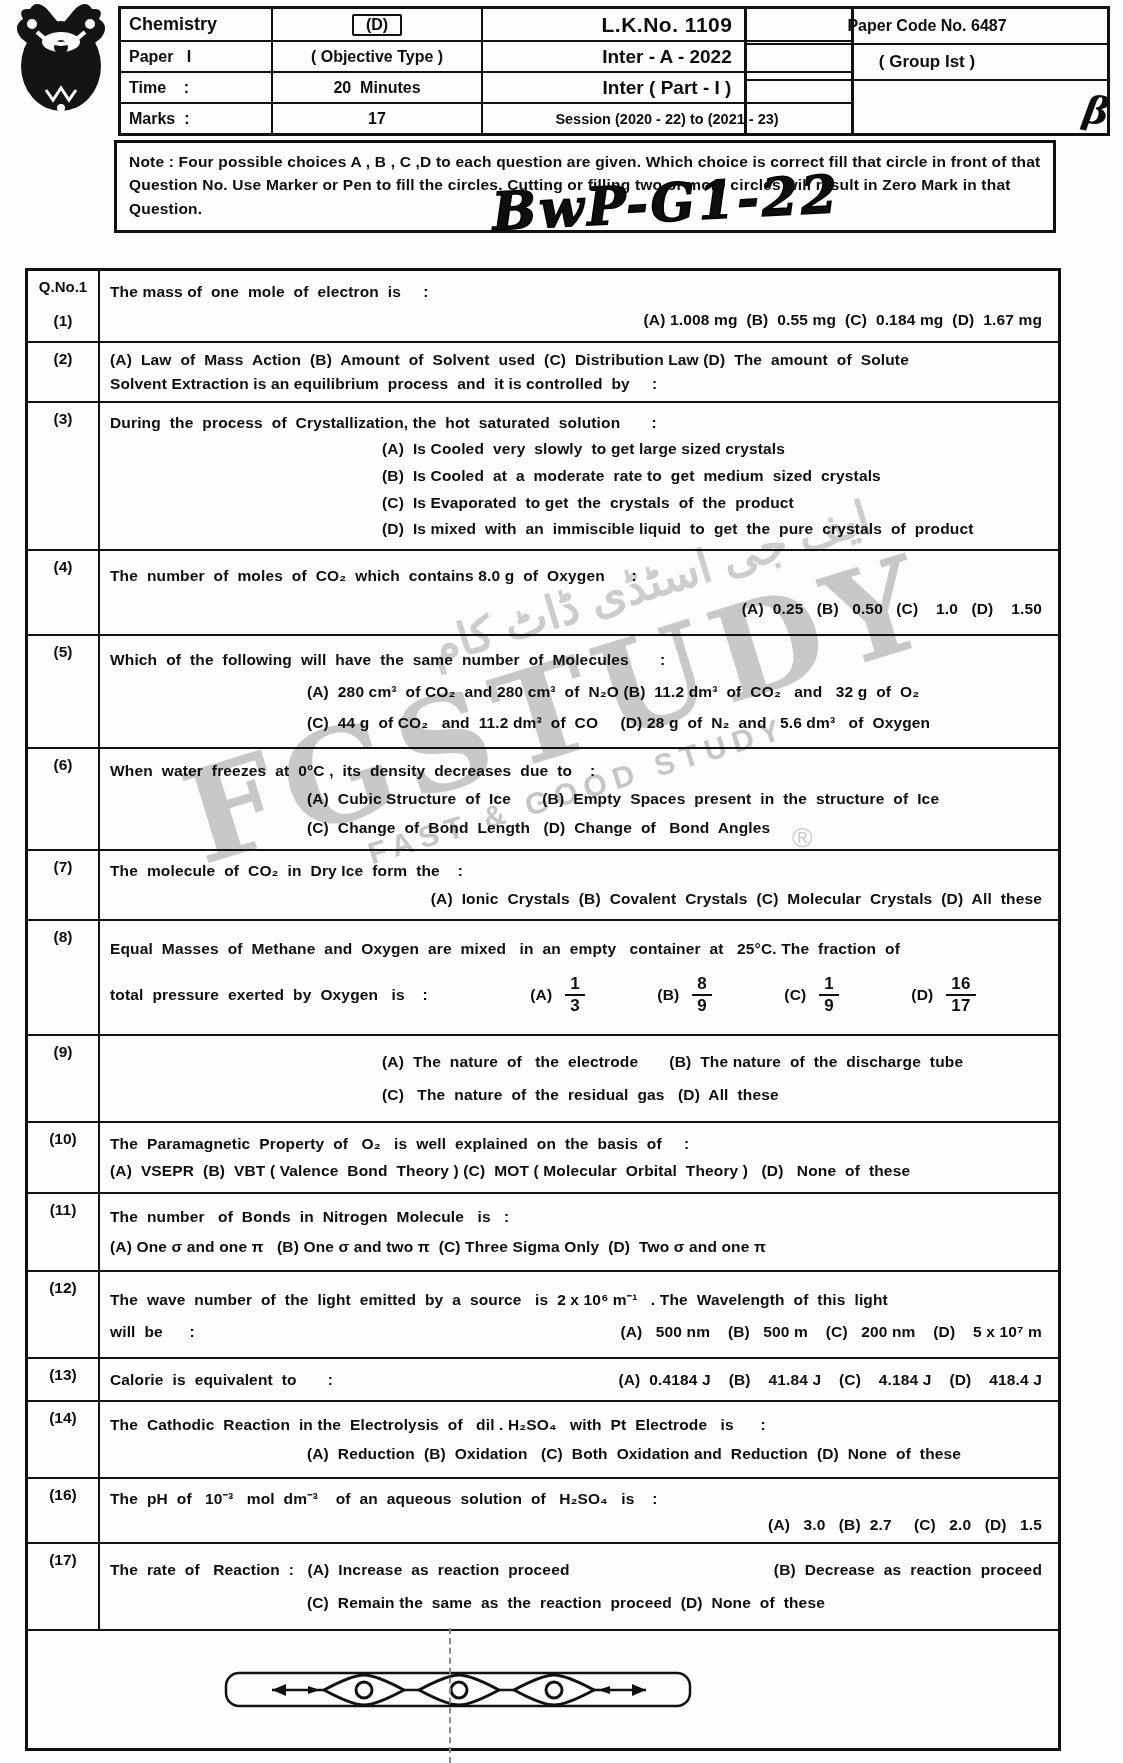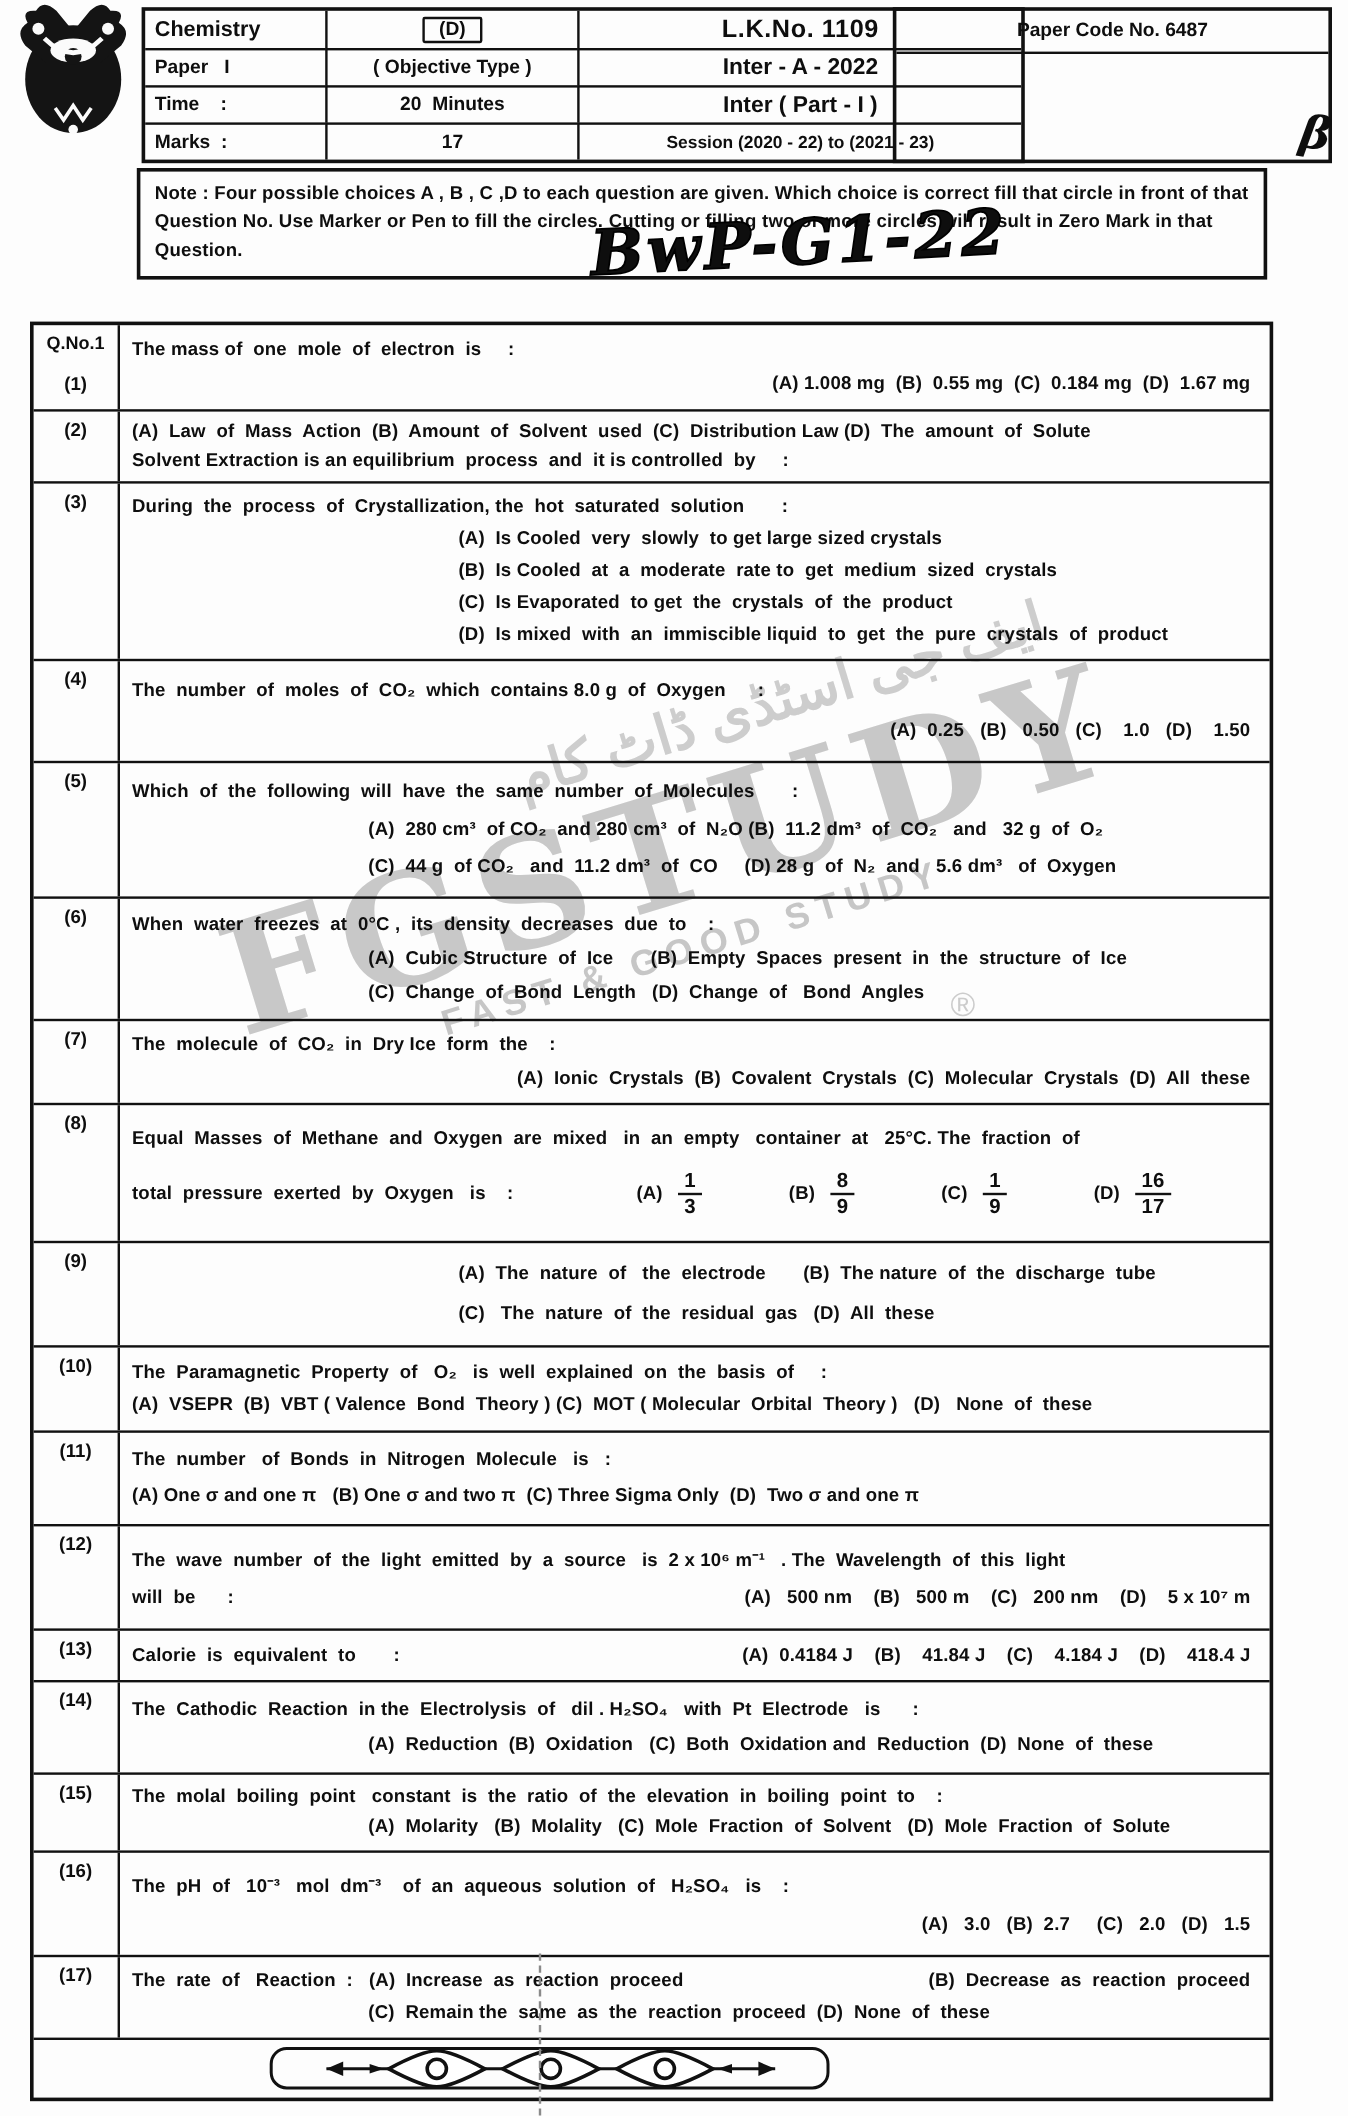--- a/index.html
+++ b/index.html
@@ -119,20 +119,21 @@
   <div class="hcell center">20  Minutes</div>
   <div class="hcell center med">Inter ( Part - I )</div>
 
   <div class="hcell nl">Marks  :</div>
   <div class="hcell center">17</div>
   <div class="hcell center sess">Session (2020 - 22) to (2021 - 23)</div>
 </div>
 
 <div class="hbox">
   <div class="r" style="font-size:16px">Paper Code No. 6487</div>
+  <div class="r">( Group Ist )</div>
 </div>
 
 <div class="corner-mark">β</div>
 
 <div class="notebox">
   <span>Note : Four possible choices A , B , C ,D to each question are given. Which choice is correct fill that circle in front of that Question No. Use Marker or Pen to fill the circles. Cutting or filling two or more circles will result in Zero Mark in that Question.</span>
 </div>
 
 <div class="stamp">BwP-G1-22</div>
 
@@ -260,29 +261,20 @@
           <div class="qline l split"><div style="white-space: pre-wrap;">Calorie  is  equivalent  to       :</div><div style="white-space: pre-wrap;">(A)  0.4184 J    (B)    41.84 J    (C)    4.184 J    (D)    418.4 J</div></div>
         </div>
       </div>
       <div class="qrow">
         <div class="qnum">
           <div>(14)</div>
         </div>
         <div class="qbody">
           <div class="qline l">The  Cathodic  Reaction  in the  Electrolysis  of   dil . H₂SO₄   with  Pt  Electrode   is      :</div>
           <div class="qline m">(A)  Reduction  (B)  Oxidation   (C)  Both  Oxidation and  Reduction  (D)  None  of  these</div>
-        </div>
-      </div>
-      <div class="qrow">
-        <div class="qnum">
-          <div>(15)</div>
-        </div>
-        <div class="qbody">
-          <div class="qline l">The  molal  boiling  point   constant  is  the  ratio  of  the  elevation  in  boiling  point  to    :</div>
-          <div class="qline m">(A)  Molarity   (B)  Molality   (C)  Mole  Fraction  of  Solvent   (D)  Mole  Fraction  of  Solute</div>
         </div>
       </div>
       <div class="qrow">
         <div class="qnum">
           <div>(16)</div>
         </div>
         <div class="qbody">
           <div class="qline l">The  pH  of   10⁻³   mol  dm⁻³    of  an  aqueous  solution  of   H₂SO₄   is    :</div>
           <div class="qline r">(A)   3.0   (B)  2.7     (C)   2.0   (D)   1.5</div>
         </div>

